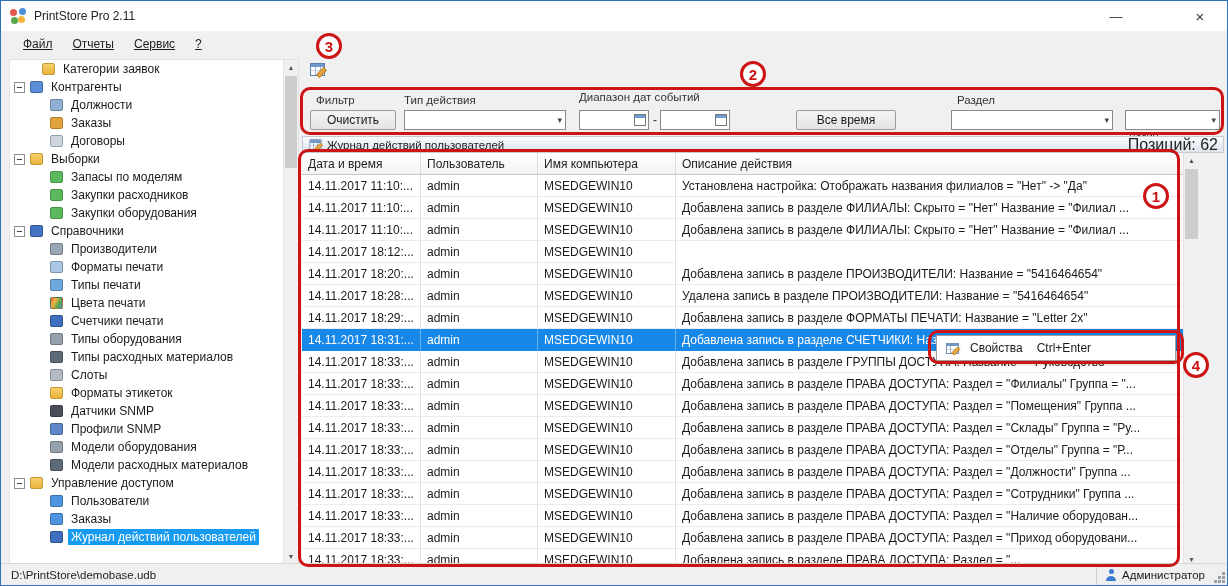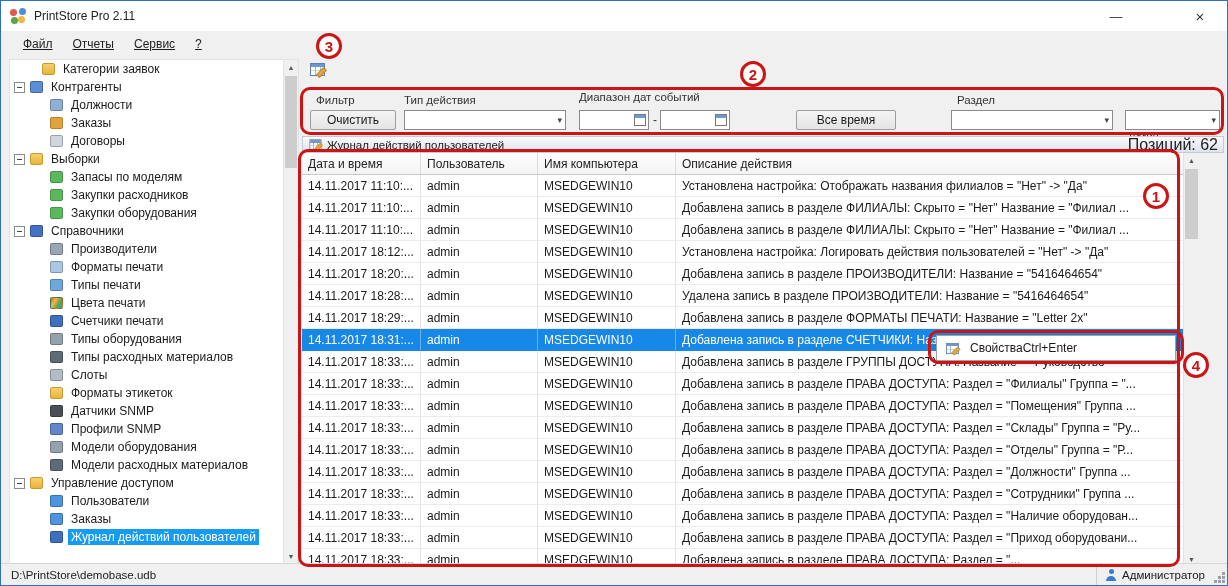--- a/index.html
+++ b/index.html
@@ -105,21 +105,21 @@
   .c-date { width:119px; flex:0 0 auto; }
   .c-user { width:117px; flex:0 0 auto; }
   .c-comp { width:138px; flex:0 0 auto; }
   .c-act  { flex:1 1 auto; border-right:none; }
   .trow[data-selected="true"] { background:#1787e8; color:#fff; }
   .trow[data-selected="true"] .td { border-right-color:rgba(255,255,255,.35); border-bottom-color:#1787e8; }
   
   .context-menu { position:absolute; left:935px; top:334px; width:240px; height:26px; background:#fff; border:1px solid #a0a0a0; box-shadow:2px 2px 5px rgba(0,0,0,.3); display:flex; align-items:center; padding:0 8px; z-index:30; }
   .context-menu .grid-icon { transform:scale(.85); }
   .cm-label { margin-left:10px; }
-  .cm-shortcut { }
+  .cm-shortcut { margin-left:14px; }
   
   .statusbar { position:absolute; left:0; right:0; bottom:0; height:22px; background:#f0f0f0; border-top:1px solid #d7d7d7; display:flex; align-items:center; }
   .status-path { padding-left:10px; font-size:11.5px; color:#222; flex:1; }
   .status-user { display:flex; align-items:center; gap:5px; border-left:1px solid #d0d0d0; height:100%; padding:0 22px 0 8px; font-size:11.5px; }
   .user-icon { position:relative; width:12px; height:12px; }
   .user-icon::before { content:""; position:absolute; left:3.5px; top:0; width:5px; height:5px; border-radius:50%; background:#3a7bd5; }
   .user-icon::after { content:""; position:absolute; left:1px; bottom:0; width:10px; height:5px; border-radius:5px 5px 0 0; background:#3a7bd5; }
   .grip { position:absolute; right:2px; bottom:2px; width:3px; height:3px; background:#9aa0a6;
     box-shadow:-4px 0 0 #9aa0a6, -8px 0 0 #9aa0a6, 0 -4px 0 #9aa0a6, -4px -4px 0 #9aa0a6, 0 -8px 0 #9aa0a6; }
   
@@ -394,21 +394,20 @@
             <div class="td c-date">14.11.2017 11:10:...</div>
             <div class="td c-user">admin</div>
             <div class="td c-comp">MSEDGEWIN10</div>
             <div class="td c-act">Добавлена запись в разделе ФИЛИАЛЫ: Скрыто = "Нет" Название = "Филиал ...</div>
           </div>
 
           <div class="trow">
             <div class="td c-date">14.11.2017 18:12:...</div>
             <div class="td c-user">admin</div>
             <div class="td c-comp">MSEDGEWIN10</div>
-            <div class="td c-act">Установлена настройка: Логировать действия пользователей = "Нет" -&gt; "Да"</div>
           </div>
 
           <div class="trow">
             <div class="td c-date">14.11.2017 18:20:...</div>
             <div class="td c-user">admin</div>
             <div class="td c-comp">MSEDGEWIN10</div>
             <div class="td c-act">Добавлена запись в разделе ПРОИЗВОДИТЕЛИ: Название = "5416464654"</div>
           </div>
 
           <div class="trow">

